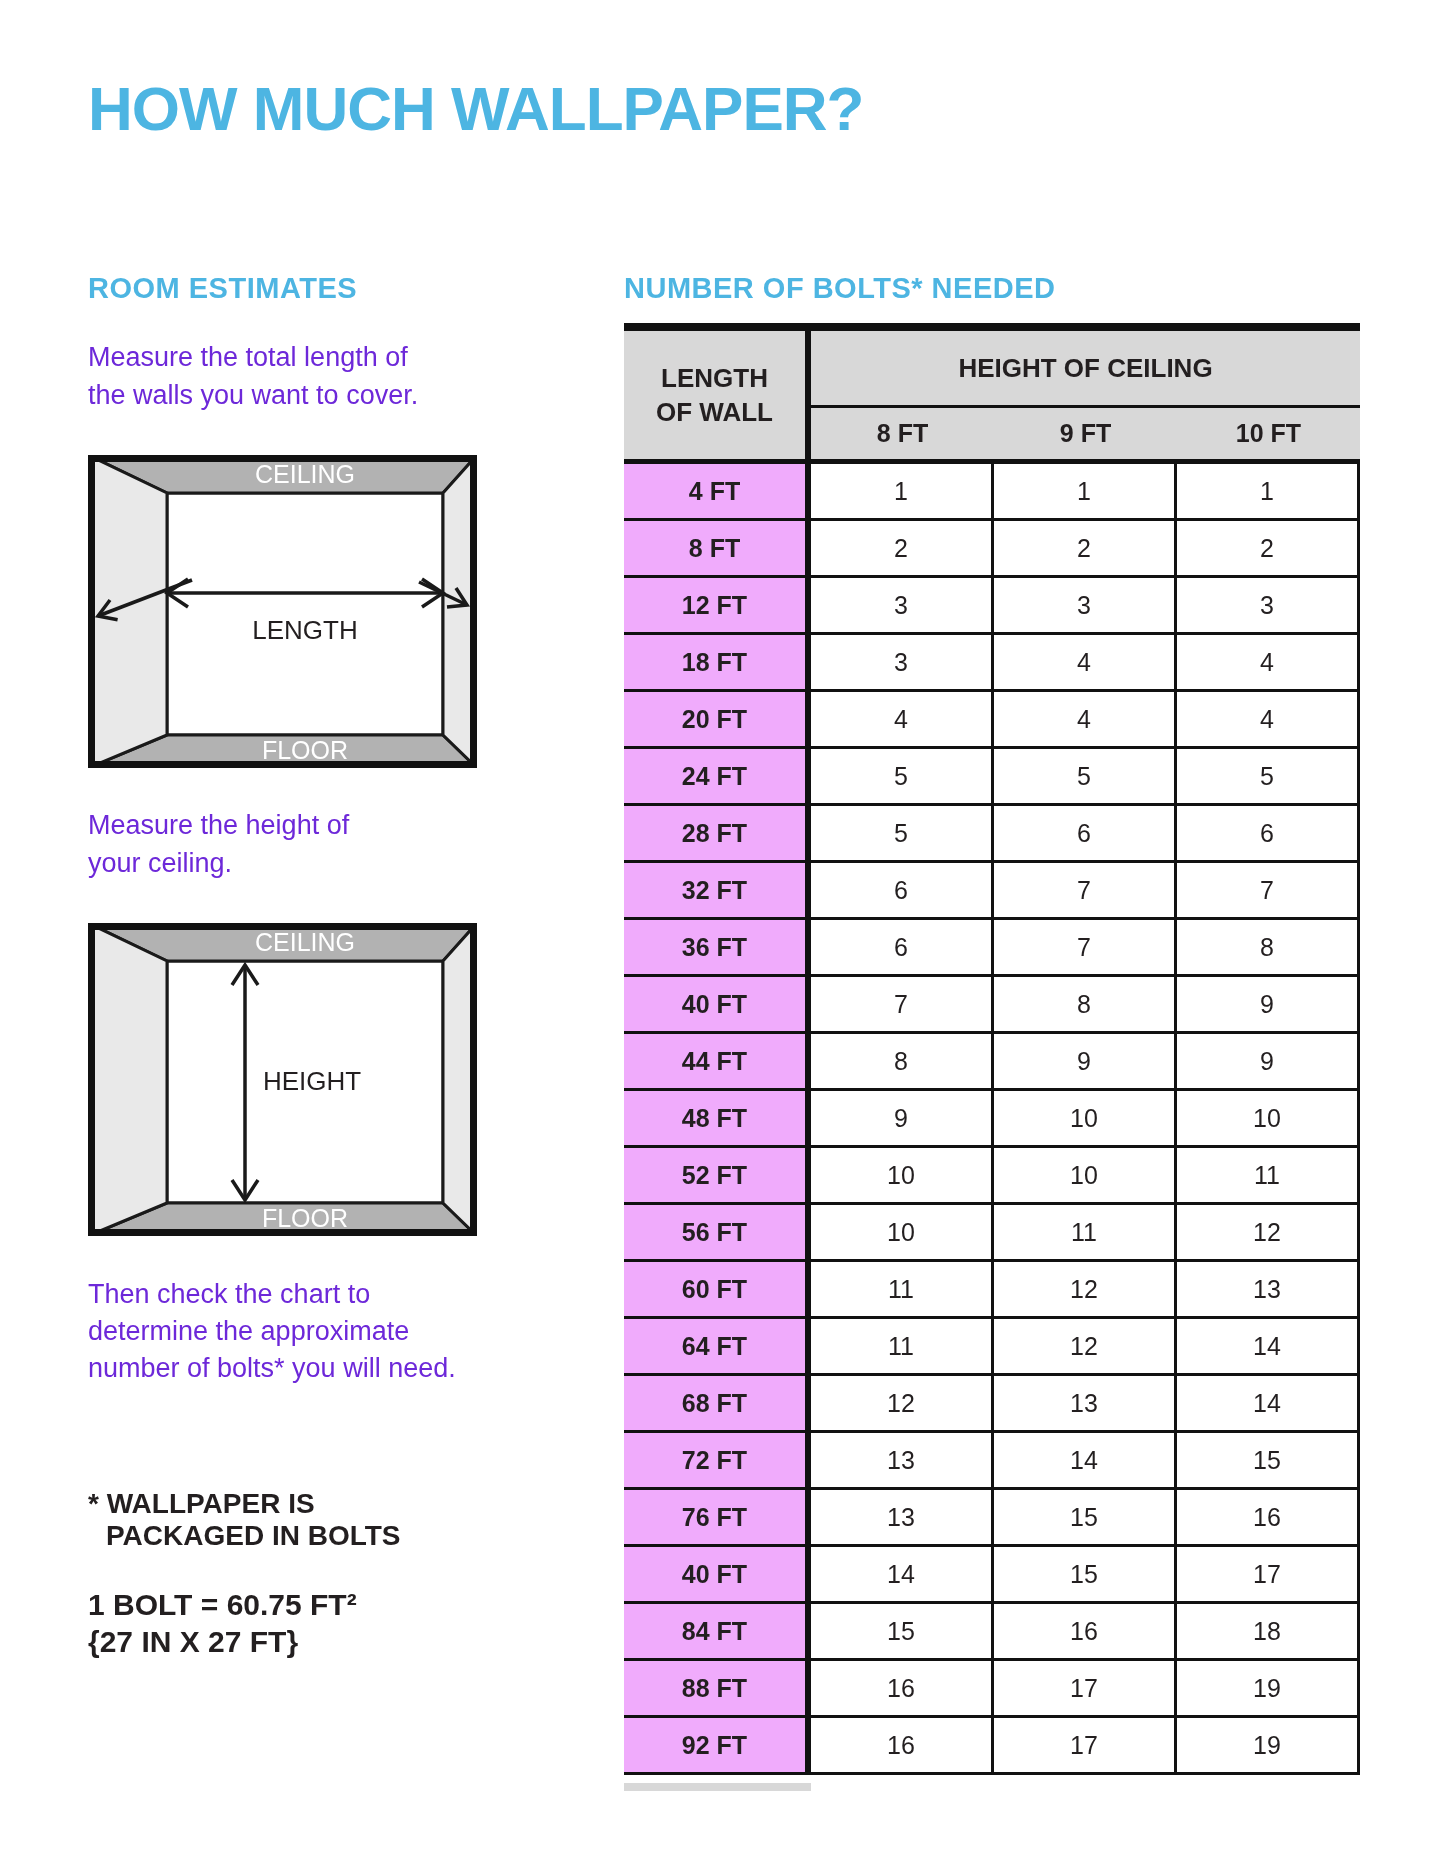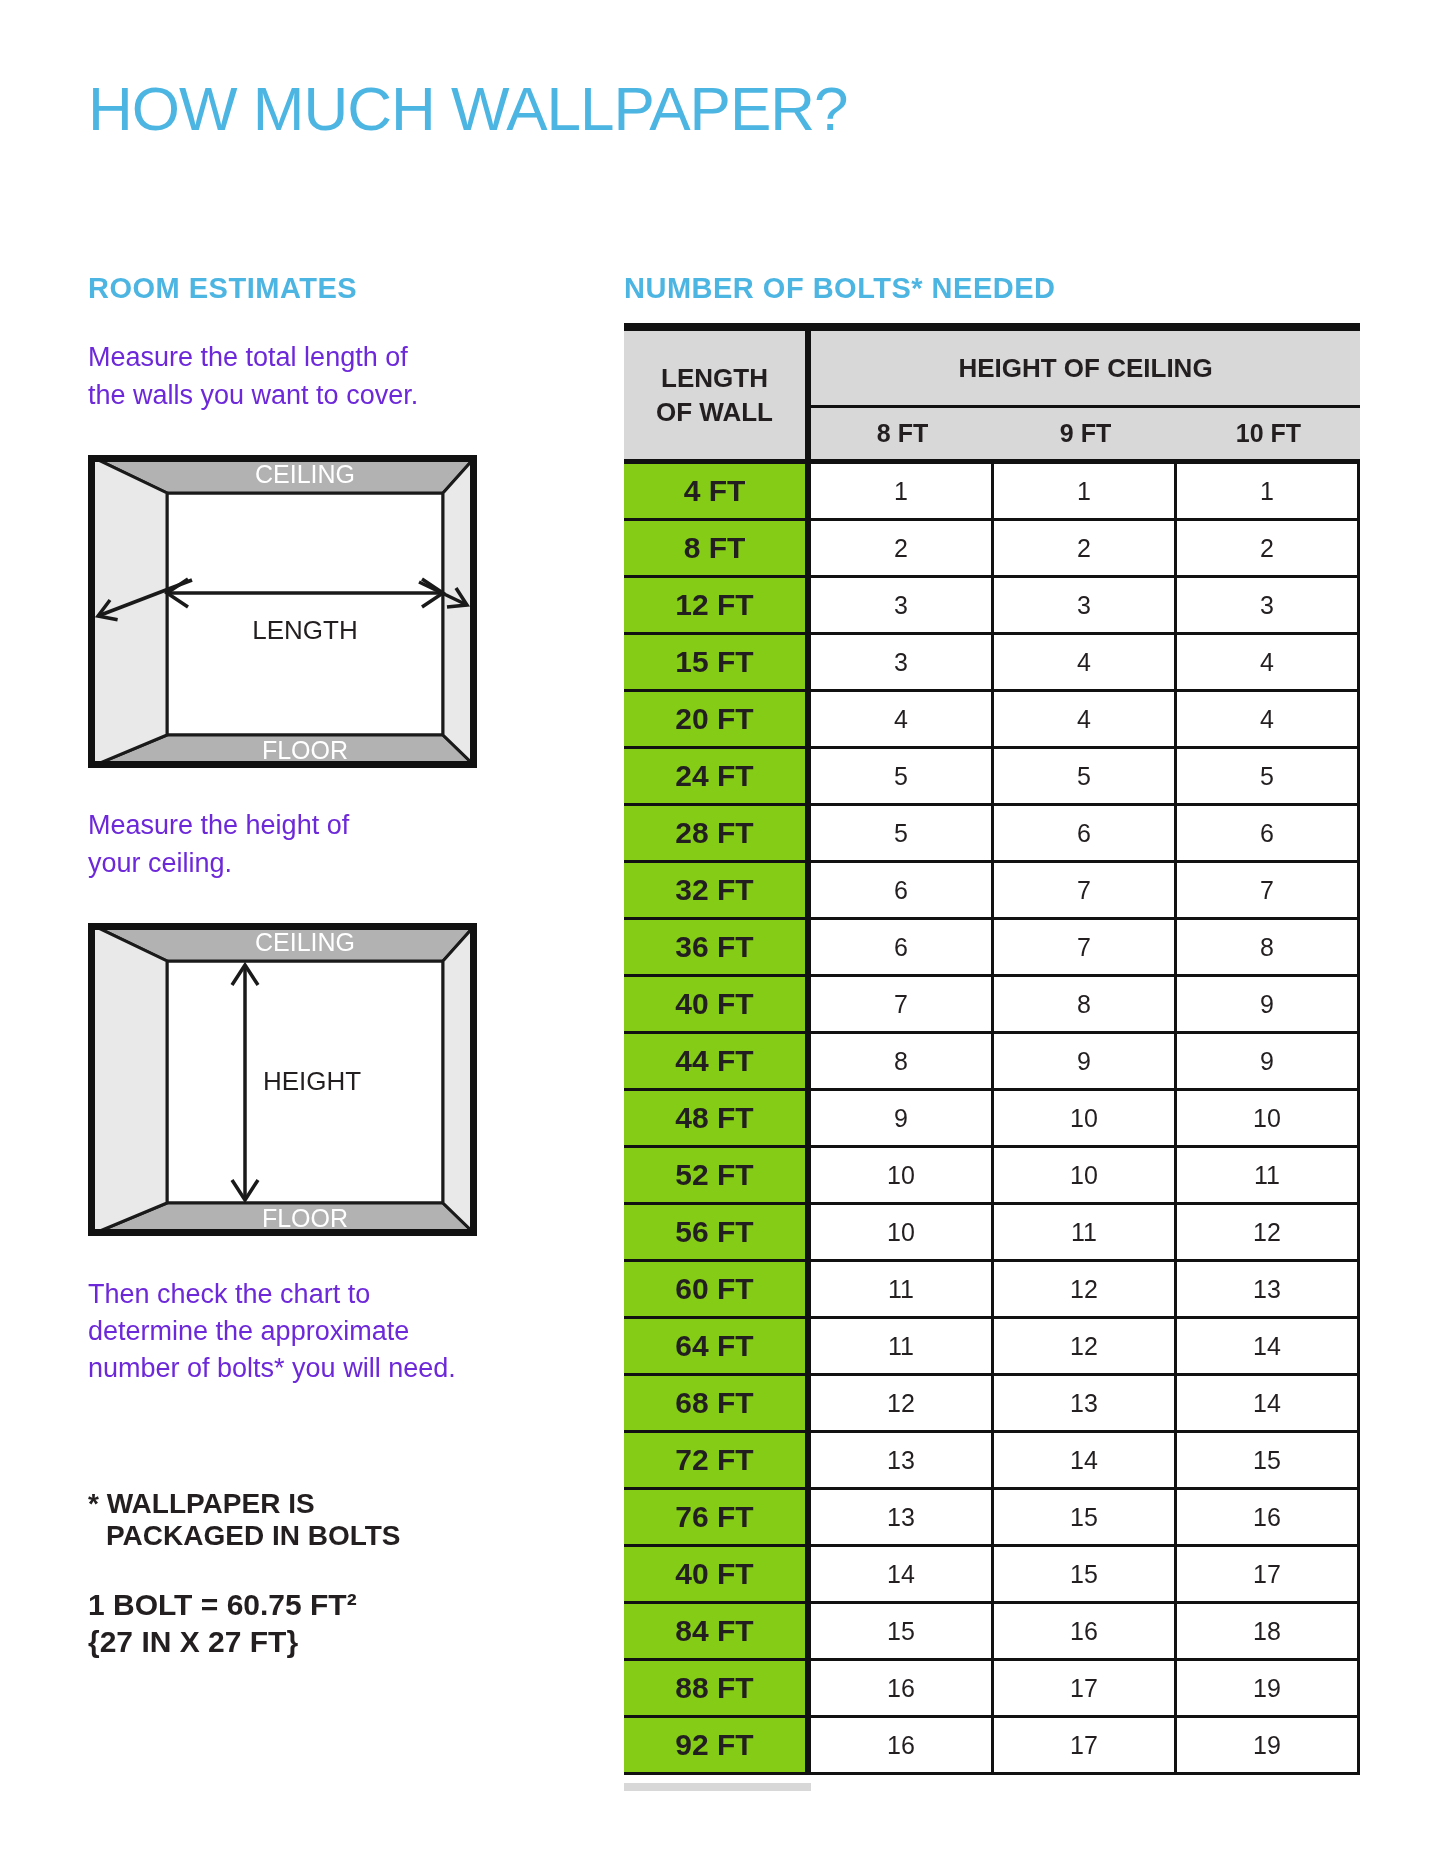--- a/index.html
+++ b/index.html
@@ -1,20 +1,20 @@
 <!DOCTYPE html>
 <html><head>
 <meta charset="utf-8">
 <style>
   html,body{margin:0;padding:0;background:#fff;}
   #canvas{position:relative;width:1445px;height:1870px;background:#fff;overflow:hidden;
           font-family:"Liberation Sans",sans-serif;color:#231f20;}
   .abs{position:absolute;}
   .accent{color:#4db5e2;}
-  #title{left:88px;top:76px;font-size:62px;font-weight:normal;letter-spacing:-1px;line-height:66px;}
+  #title{left:88px;top:76px;font-size:62px;font-weight:bold;letter-spacing:-1px;line-height:66px;}
   .section-head{font-size:29px;font-weight:bold;letter-spacing:0.5px;}
   #room-estimates{left:88px;top:272px;}
   #table-title{left:624px;top:272px;width:736px;text-align:left;}
   .para{left:88px;font-size:27px;line-height:38px;color:#6d28d9;}
   #p1{top:338px;}
   #p2{top:806px;}
   #p3{top:1276px;line-height:37px;}
   #footnote{left:88px;top:1488px;font-size:28px;font-weight:bold;line-height:32px;}
   #footnote .fn-line2{padding-left:18px;}
   #boltinfo{left:88px;top:1586px;font-size:30px;font-weight:bold;line-height:37px;}
@@ -32,22 +32,22 @@
         grid-template-rows:77px 56px repeat(23,57px);}
   .cell{display:flex;align-items:center;justify-content:center;box-sizing:border-box;}
   .gray{background:#d8d8d8;}
   #divider{grid-area:1/2/-1/3;background:#111;}
   #corner{grid-area:1/1/3/2;flex-direction:column;border-bottom:5px solid #111;
           font-size:26px;font-weight:bold;line-height:34px;text-align:center;}
   #group-header{grid-area:1/3/2/6;border-bottom:3px solid #111;font-size:26px;font-weight:bold;}
   .ft-head{grid-row:2;border-bottom:5px solid #111;font-size:25px;font-weight:bold;}
   .fh0{grid-column:3;} .fh1{grid-column:4;} .fh2{grid-column:5;}
   .t-row{display:contents;}
-  .c-label{grid-column:1;background:#84cc16;border-bottom:3px solid #111;
-           font-size:30px;font-weight:bold;}
+  .c-label{grid-column:1;background:#f0abfc;border-bottom:3px solid #111;
+           font-size:25px;font-weight:bold;}
   .c-val{background:#fff;border-bottom:3px solid #111;border-right:3px solid #111;font-size:25px;}
   .c-v0{grid-column:3;} .c-v1{grid-column:4;} .c-v2{grid-column:5;}
   #understrip{left:624px;top:1783px;width:187px;height:8px;background:#d8d8d8;}
 </style>
 </head>
 <body>
 
 <div id="canvas">
 
   <div id="title" class="abs accent">HOW MUCH WALLPAPER?</div>
@@ -147,21 +147,21 @@
           <div class="cell c-label">8 FT</div>
           <div class="cell c-val c-v0">2</div>
           <div class="cell c-val c-v1">2</div>
           <div class="cell c-val c-v2">2</div>
         </div><div class="t-row">
           <div class="cell c-label">12 FT</div>
           <div class="cell c-val c-v0">3</div>
           <div class="cell c-val c-v1">3</div>
           <div class="cell c-val c-v2">3</div>
         </div><div class="t-row">
-          <div class="cell c-label">15 FT</div>
+          <div class="cell c-label">18 FT</div>
           <div class="cell c-val c-v0">3</div>
           <div class="cell c-val c-v1">4</div>
           <div class="cell c-val c-v2">4</div>
         </div><div class="t-row">
           <div class="cell c-label">20 FT</div>
           <div class="cell c-val c-v0">4</div>
           <div class="cell c-val c-v1">4</div>
           <div class="cell c-val c-v2">4</div>
         </div><div class="t-row">
           <div class="cell c-label">24 FT</div>

